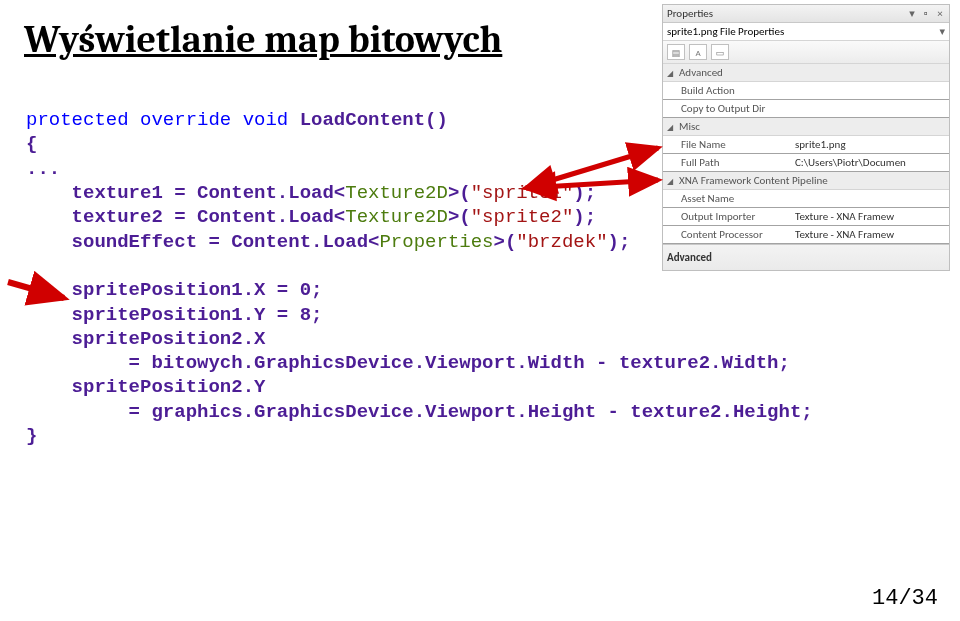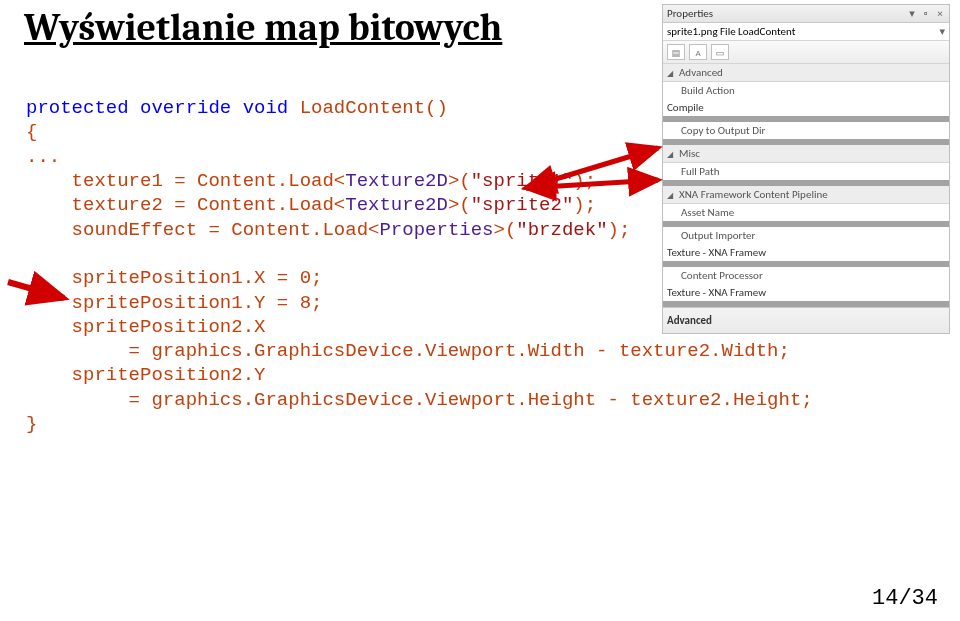--- a/index.html
+++ b/index.html
@@ -2,30 +2,30 @@
 <html><head>
 <meta charset="utf-8">
 <style>
   * { box-sizing: border-box; margin: 0; padding: 0; }
   body {
     width: 960px; height: 621px; background: #fff;
     font-family: Calibri, "Segoe UI", Arial, sans-serif; position: relative; overflow: hidden;
   }
   .title {
     font-family: Cambria, Georgia, serif; font-weight: 700; font-size: 38px;
-    color: #000; padding: 6px 0 0 24px; text-decoration: underline;
+    color: #000; padding: 6px 0 0 24px; text-decoration: underline; margin-top: 12px;
   }
   .code {
     font-family: Consolas, "Courier New", monospace; font-size: 19px;
     line-height: 1.28; white-space: pre; padding: 46px 0 0 26px;
   }
   .kw { color: #0000ff; }
-  .type { color: #4c1d95; }
+  .type { color: #4d7c0f; }
   .str { color: #a31515; }
-  .plain { color: #c2410c; }
+  .plain { color: #4c1d95; font-weight: bold; }
 
   
   .propbox {
     position: absolute; top: 4px; right: 10px; width: 288px;
     border: 1px solid #bfbfbf; background: #fff; font-size: 11px;
   }
   .propbox .hdr {
     background: linear-gradient(#f3f3f3,#e4e4e4);
     border-bottom: 1px solid #c8c8c8;
     padding: 2px 4px; display: flex; align-items: center; gap: 4px;
@@ -45,21 +45,21 @@
   .propbox .toolbar .tbtn {
     width: 18px; height: 16px; border: 1px solid #c0c0c0; background: #fff;
     display:flex;align-items:center;justify-content:center;color:#777;font-size:9px;
   }
   .propbox .cat {
     background: #ededed; display: flex; align-items: center; gap: 4px;
     padding: 2px 4px; border-bottom: 1px solid #d5d5d5; color:#555;
   }
   .propbox .cat .tri { font-size: 8px; color:#666; display:inline-block; width:8px; }
   .propbox .row {
-    display: flex; border-bottom: 6px solid #a3a3a3; flex-direction: column;
+    display: flex; border-bottom: 1px solid #a3a3a3;
   }
   .propbox .row .k {
     width: 128px; padding: 2px 4px 2px 18px; color:#555;
     white-space: nowrap; overflow: hidden; text-overflow: clip;
   }
   .propbox .row .v {
     flex:1; padding: 2px 4px; color:#333; white-space: nowrap; overflow: hidden;
   }
   .propbox .adv {
     font-weight: 700; padding: 6px 4px; border-top: 1px solid #c8c8c8;
@@ -82,61 +82,65 @@
 <div class="code"><span class="kw">protected</span> <span class="kw">override</span> <span class="kw">void</span><span class="plain"> LoadContent()</span>
 <span class="plain">{</span>
 <span class="plain">...</span>
 <span class="plain">    texture1 = Content.Load&lt;</span><span class="type">Texture2D</span><span class="plain">&gt;(</span><span class="str">"sprite1"</span><span class="plain">);</span>
 <span class="plain">    texture2 = Content.Load&lt;</span><span class="type">Texture2D</span><span class="plain">&gt;(</span><span class="str">"sprite2"</span><span class="plain">);</span>
 <span class="plain">    soundEffect = Content.Load&lt;</span><span class="type">Properties</span><span class="plain">&gt;(</span><span class="str">"brzdek"</span><span class="plain">);</span>
 
 <span class="plain">    spritePosition1.X = 0;</span>
 <span class="plain">    spritePosition1.Y = 8;</span>
 <span class="plain">    spritePosition2.X</span>
-<span class="plain">         = graphics.GraphicsDevice.Viewport.Width - texture2.Width;</span>
+<span class="plain">         = bitowych.GraphicsDevice.Viewport.Width - texture2.Width;</span>
 <span class="plain">    spritePosition2.Y</span>
 <span class="plain">         = graphics.GraphicsDevice.Viewport.Height - texture2.Height;</span>
 <span class="plain">}</span></div>
 
 <div class="propbox">
   <div class="hdr">
     <span>Properties</span>
     <span class="spacer"></span>
     <span class="winbtn">▾</span>
     <span class="winbtn">▫</span>
     <span class="winbtn">×</span>
   </div>
   <div class="subhdr">
-    <span>sprite1.png File LoadContent</span>
+    <span>sprite1.png File Properties</span>
     <span class="chev">▾</span>
   </div>
   <div class="toolbar">
     <div class="tbtn">▤</div>
     <div class="tbtn">A</div>
     <div class="tbtn">▭</div>
   </div>
 
   <div class="cat">
     <span class="tri">◢</span>
     <span>Advanced</span>
   </div>
   <div class="row">
     <div class="k">Build Action</div>
-    <div class="v">Compile</div>
   </div>
   <div class="row">
     <div class="k">Copy to Output Dir</div>
   </div>
 
   <div class="cat">
     <span class="tri">◢</span>
     <span>Misc</span>
   </div>
   <div class="row">
+    <div class="k">File Name</div>
+    <div class="v">sprite1.png</div>
+  </div>
+  <div class="row">
     <div class="k">Full Path</div>
+    <div class="v">C:\Users\Piotr\Documen</div>
   </div>
 
   <div class="cat">
     <span class="tri">◢</span>
     <span>XNA Framework Content Pipeline</span>
   </div>
   <div class="row">
     <div class="k">Asset Name</div>
   </div>
   <div class="row">

